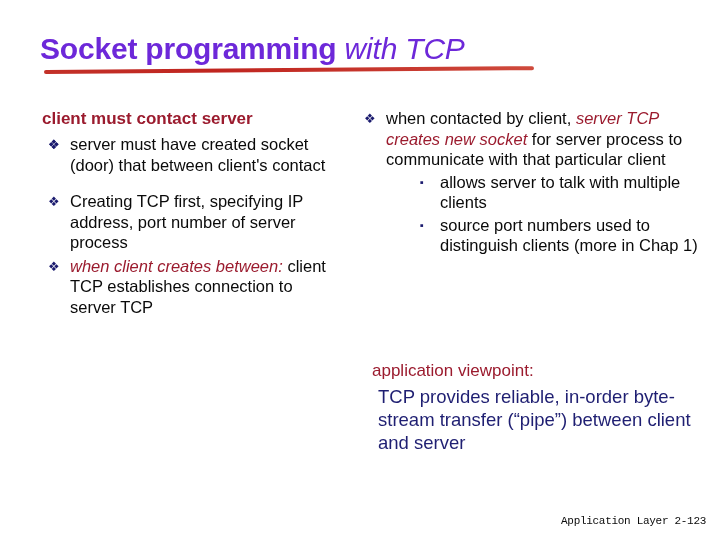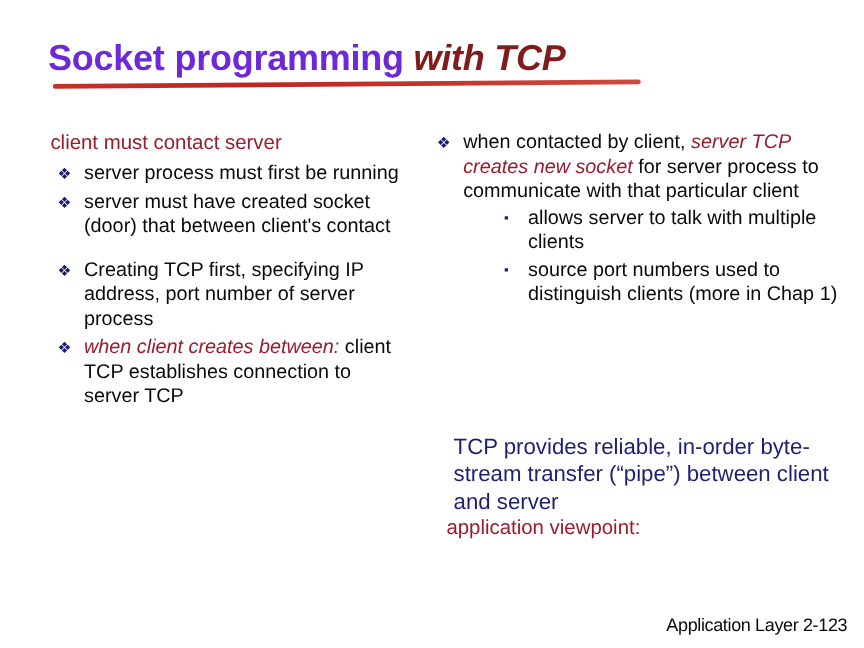--- a/index.html
+++ b/index.html
@@ -25,23 +25,23 @@
     font-size: 30px;
     line-height: 34px;
     letter-spacing: -0.2px;
     white-space: nowrap;
   }
   .title-main {
     color: #6d28d9;
     font-weight: 700;
   }
   .title-accent {
-    color: #7f1d1d;
+    color: #6d28d9;
     font-style: italic;
-    font-weight: 700;
+    font-weight: 400;
   }
   #title-underline {
     position: absolute;
     left: 44px;
     top: 70px;
     width: 490px;
     height: 4px;
     background: linear-gradient(90deg,#c33129 0%, #c0251f 35%, #c83a30 75%, #cf4a3c 100%);
     border-radius: 3px;
     transform: rotate(-0.45deg);
@@ -60,21 +60,21 @@
     left: 358px;
     top: 108px;
     width: 340px;
   }
 
   .section-heading {
     color: #9b1b2e;
     font-size: 17px;
     line-height: 21px;
     margin: 0 0 5px 0;
-    font-weight: 400;
+    font-weight: 700;
   }
   .section-block { margin-bottom: 16px; }
 
   ul.bullets {
     list-style: none;
     margin: 0;
     padding: 0;
   }
   ul.bullets > li {
     position: relative;
@@ -143,44 +143,43 @@
     font-size: 18.5px;
     line-height: 23px;
     margin: 0 0 0 20px;
   }
 
   
   #footer {
     position: absolute;
     right: 14px;
     bottom: 12px;
-    font-size: 15px;
+    font-size: 11px;
     line-height: 13px;
     color: #0a0a0a;
-    font-family: Liberation Sans, sans-serif;
+    font-family: Liberation Mono, monospace;
     letter-spacing: -0.3px;
     margin-top: 44px;
   }
 </style>
 </head>
 <body>
 
 <div id="slide-title">
   <span class="title-main">Socket programming </span><span class="title-accent">with TCP</span>
 </div>
 <div id="title-underline"></div>
 
 <div id="col-left">
 
   <div class="section-block">
     <p class="section-heading">client must contact server</p>
     <ul class="bullets">
       <li>
         <span class="bullet-marker">❖</span>
-        <span>server process must first be running</span>
       </li>
       <li>
         <span class="bullet-marker">❖</span>
         <span>server must have created socket (door) that between client's contact</span>
       </li>
     </ul>
   </div>
 
   <div class="section-block">
     <ul class="bullets">
@@ -214,17 +213,17 @@
             <span class="subbullet-marker">▪</span>
             <span>source port numbers used to distinguish clients (more in Chap 1)</span>
           </li>
         </ul>
       </div>
     </li>
   </ul>
 </div>
 
 <div id="viewpoint-block">
+  <p id="viewpoint-heading">application viewpoint:</p>
   <p id="viewpoint-text">TCP provides reliable, in-order byte-stream transfer (“pipe”) between client and server</p>
-  <p id="viewpoint-heading">application viewpoint:</p>
 </div>
 
 <div id="footer">Application Layer 2-123</div>
 
 </body></html>

